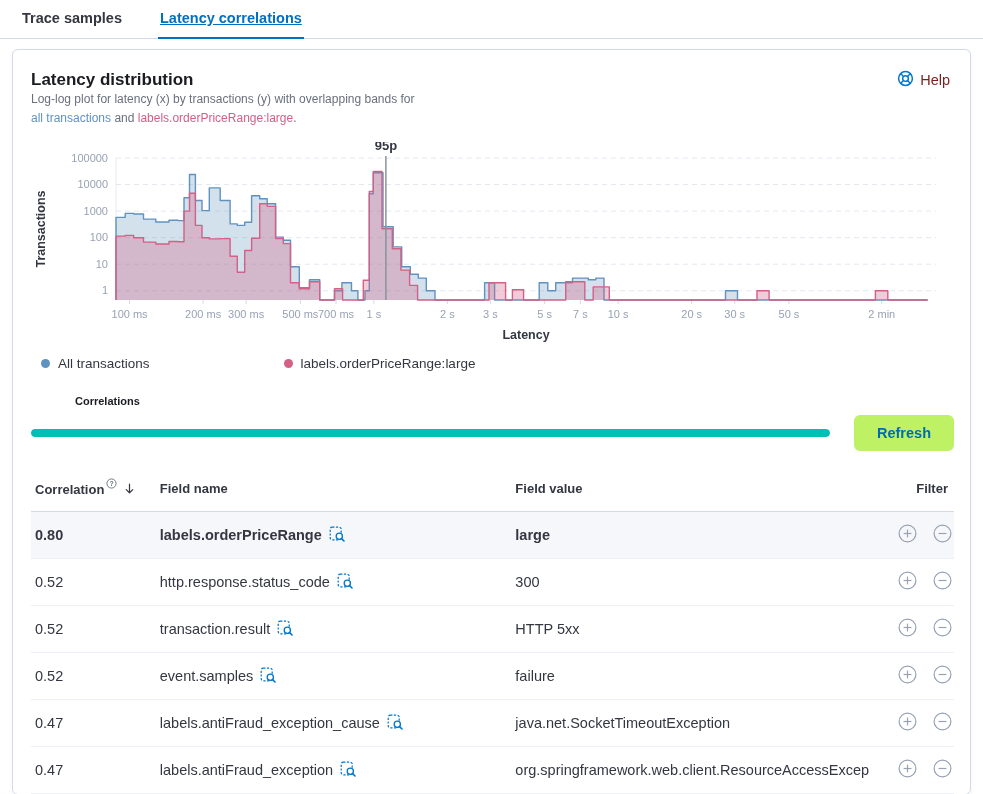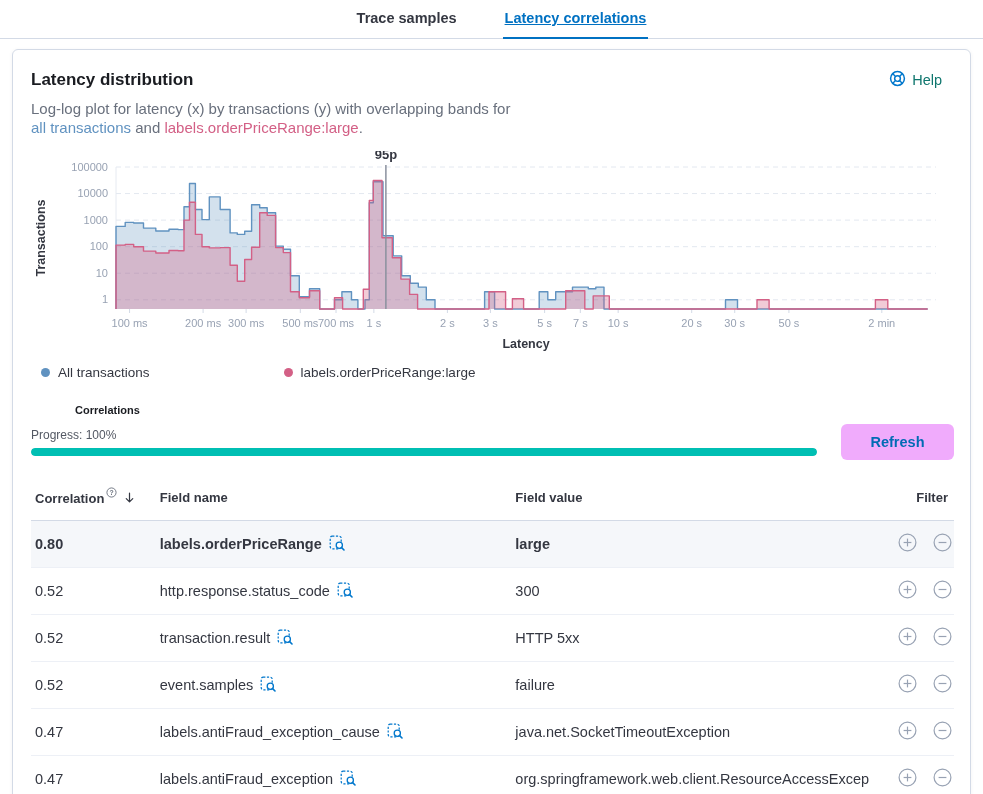--- a/index.html
+++ b/index.html
@@ -3,55 +3,55 @@
 <meta charset="utf-8">
 <style>
   * { box-sizing: border-box; }
   html,body { margin:0; padding:0; }
   body {
     width: 983px; height: 794px; overflow: hidden;
     background: #fff; color: #343741;
     font-family: "Liberation Sans", sans-serif;
   }
   
-  .tabs { display:flex; gap:44px; padding-left:20px; border-bottom:1px solid #D3DAE6;justify-content:center; }
+  .tabs { display:flex; gap:34px; padding-left:20px; border-bottom:1px solid #D3DAE6; }
   .tab {
     font-weight:700; font-size:14.5px; color:#343741;
     padding:10px 2px 11px; cursor:pointer; border-bottom:2px solid transparent; margin-bottom:-1px;
   }
   .tab.active { color:#0071C2; text-decoration:underline; border-bottom-color:#0071C2; }
   
   .panel {
     margin:10px 12px 0 12px; border:1px solid #D3DAE6; border-radius:6px;
     padding:20px 16px 0 18px; box-shadow:0 1px 4px rgba(52,55,65,.06);
   }
   .panel-head { display:flex; justify-content:space-between; align-items:flex-start; }
   .panel-title { font-size:17px; font-weight:700; color:#1A1C21; }
-  .help-link { display:flex; align-items:center; gap:6px; color:#0f766e; font-size:14.5px; font-weight:500; cursor:pointer; margin-right:12px; }
-  .subtitle { font-size:15px; color:#69707D; line-height:19px; margin-top:9px; }
+  .help-link { display:flex; align-items:center; gap:6px; color:#7f1d1d; font-size:14.5px; font-weight:500; cursor:pointer; margin-right:4px; }
+  .subtitle { font-size:12px; color:#69707D; line-height:19px; }
   .link-all { color:#6092C0; cursor:pointer; }
   .link-large { color:#D36086; cursor:pointer; }
   
   .chart-wrap { margin-top:14px; }
   svg text { font-family:"Liberation Sans", sans-serif; }
   
   .legend { display:flex; align-items:center; margin:10px 0 0 10px; font-size:13.5px; color:#343741; }
   .legend-item { display:flex; align-items:center; gap:8px; margin-right:134px; cursor:pointer; }
   .dot { width:9px; height:9px; border-radius:50%; }
   
   .corr-heading { font-size:11px; font-weight:700; color:#1A1C21; margin-top:24px;margin-left:44px; }
   .progress-row { display:flex; align-items:center; margin-top:8px; }
   .progress-block { flex:1; margin-right:24px; }
   .progress-label { font-size:12px; color:#535863; margin-bottom:6px; }
   .progress-track { height:8px; border-radius:4px; background:#E9EDF3; overflow:hidden; }
   .progress-fill { height:100%; background:#00BFB3; border-radius:4px; }
   .refresh-btn {
-    background:#f0abfc; color:#006BB4; font-weight:600; font-size:14.5px;
+    background:#bef264; color:#006BB4; font-weight:600; font-size:14.5px;
     font-family:"Liberation Sans", sans-serif;
-    border:none; border-radius:6px; padding:10px 0; width:113px; cursor:pointer;
+    border:none; border-radius:6px; padding:10px 0; width:100px; cursor:pointer;
   }
   
   table { width:100%; border-collapse:collapse; margin-top:16px; }
   th { text-align:left; font-size:13px; font-weight:700; color:#343741;
        padding:10px 0 12px 4px; border-bottom:1px solid #D3DAE6; }
   th.filter-col { text-align:right; padding-right:6px; }
   td { font-size:14.5px; color:#343741; padding:12px 0 12px 4px;
        border-bottom:1px solid #EDF0F6; vertical-align:middle; }
   tr.highlight td { background:#F5F7FA;font-weight:bold; }
   .col-corr { width:125px; }
@@ -162,21 +162,20 @@
     <div class="legend-item">
       <span class="dot" id="dot-pink" style="background: rgb(211, 96, 134);"></span>
       <span>labels.orderPriceRange:large</span>
     </div>
   </div>
 
   <div class="corr-heading">Correlations</div>
 
   <div class="progress-row">
     <div class="progress-block">
-      <div class="progress-label">Progress: 100%</div>
       <div class="progress-track">
         <div class="progress-fill" id="progress-fill" style="width: 100%; background: rgb(0, 191, 179);"></div>
       </div>
     </div>
     <button class="refresh-btn">Refresh</button>
   </div>
 
   <table>
     <thead>
       <tr>

